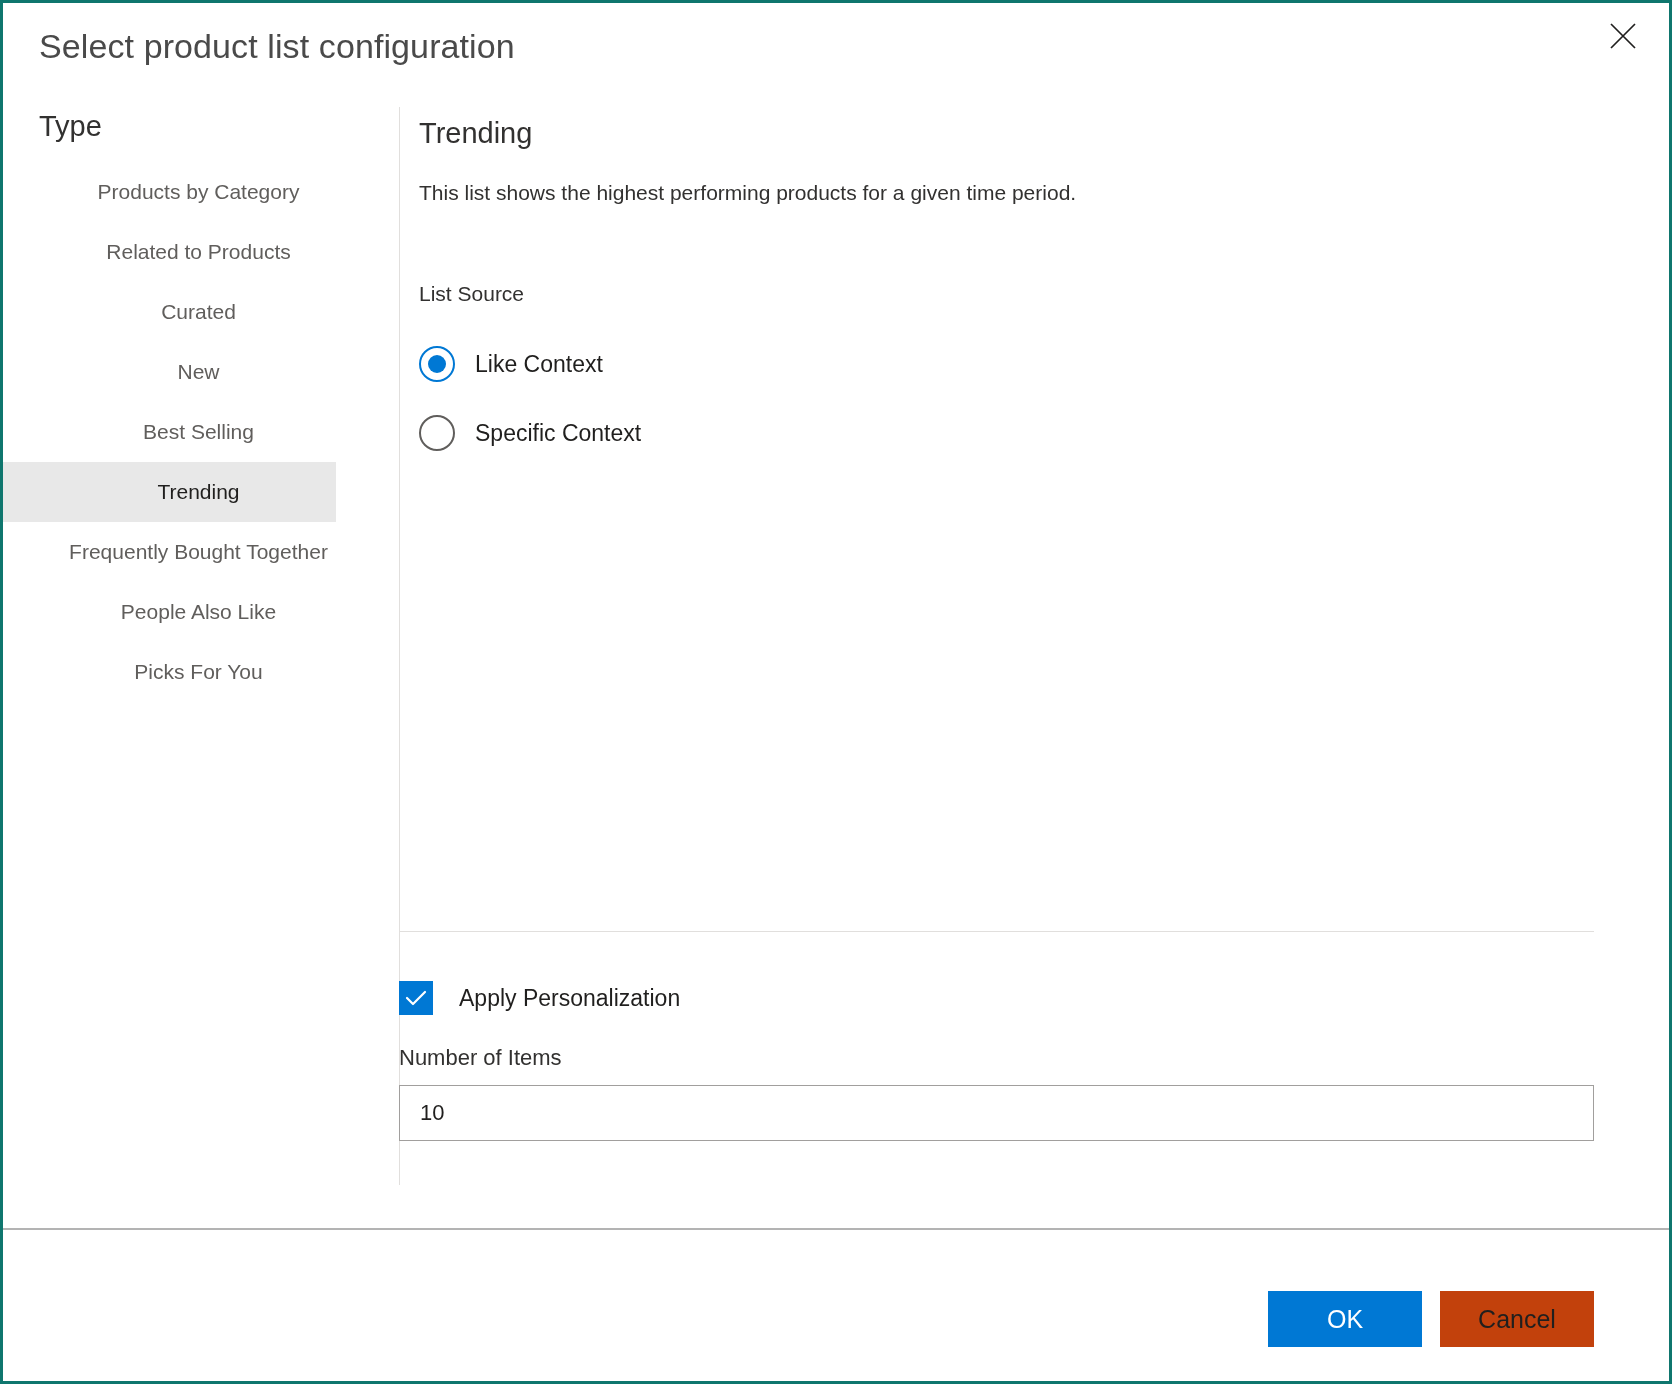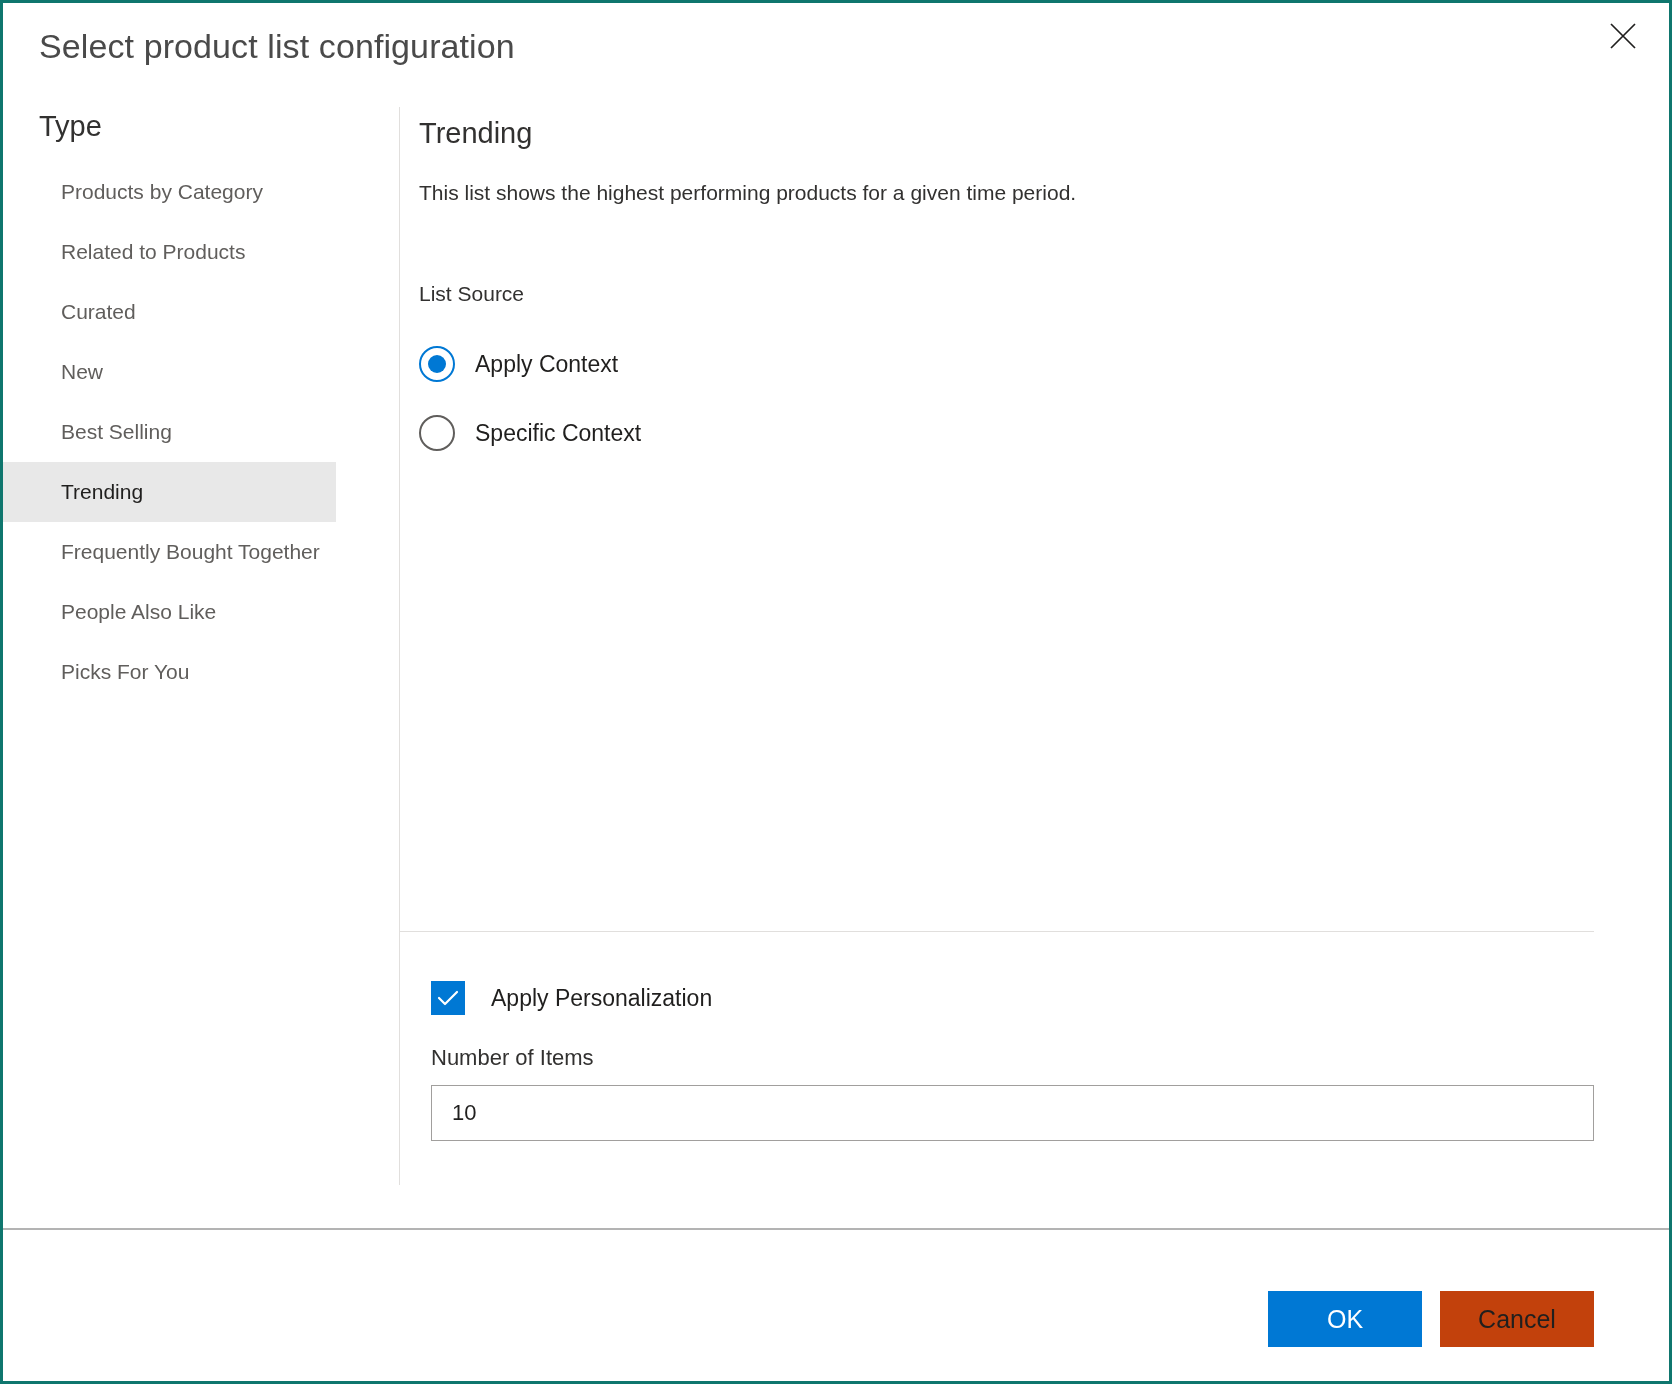--- a/index.html
+++ b/index.html
@@ -66,20 +66,21 @@
     color: #323130;
   }
   .type-list {
     position: absolute;
     left: 0;
     top: 62px;
     right: 0;
     list-style: none;
     margin: 0;
     padding: 0;
+    text-align: center;
   }
   .type-item {
     height: 60px;
     line-height: 60px;
     padding-left: 58px;
     font-size: 21px;
     color: #605e5c;
     cursor: pointer;
     box-sizing: border-box;
     white-space: nowrap;
@@ -177,21 +178,21 @@
     left: 397px;
     right: 75px;
     top: 928px;
     height: 1px;
     background: #e1dfdd;
   }
 
   
   .personalization {
     position: absolute;
-    left: 428px;
+    left: 396px;
     top: 978px;
     right: 75px;
   }
   .checkbox-row {
     display: flex;
     align-items: center;
     cursor: pointer;
     margin-bottom: 30px;
   }
   .checkbox-box {
@@ -300,21 +301,21 @@
     <div class="detail-heading">Trending</div>
     <div class="detail-desc">This list shows the highest performing products for a given time period.</div>
 
     <div class="list-source-label">List Source</div>
 
     <div class="radio-group">
       <div class="radio-row checked">
         <span class="radio-outer">
           <span class="radio-inner"></span>
         </span>
-        <span class="radio-label">Apply Context</span>
+        <span class="radio-label">Like Context</span>
       </div>
       <div class="radio-row">
         <span class="radio-outer">
           
         </span>
         <span class="radio-label">Specific Context</span>
       </div>
     </div>
   </div>
 

